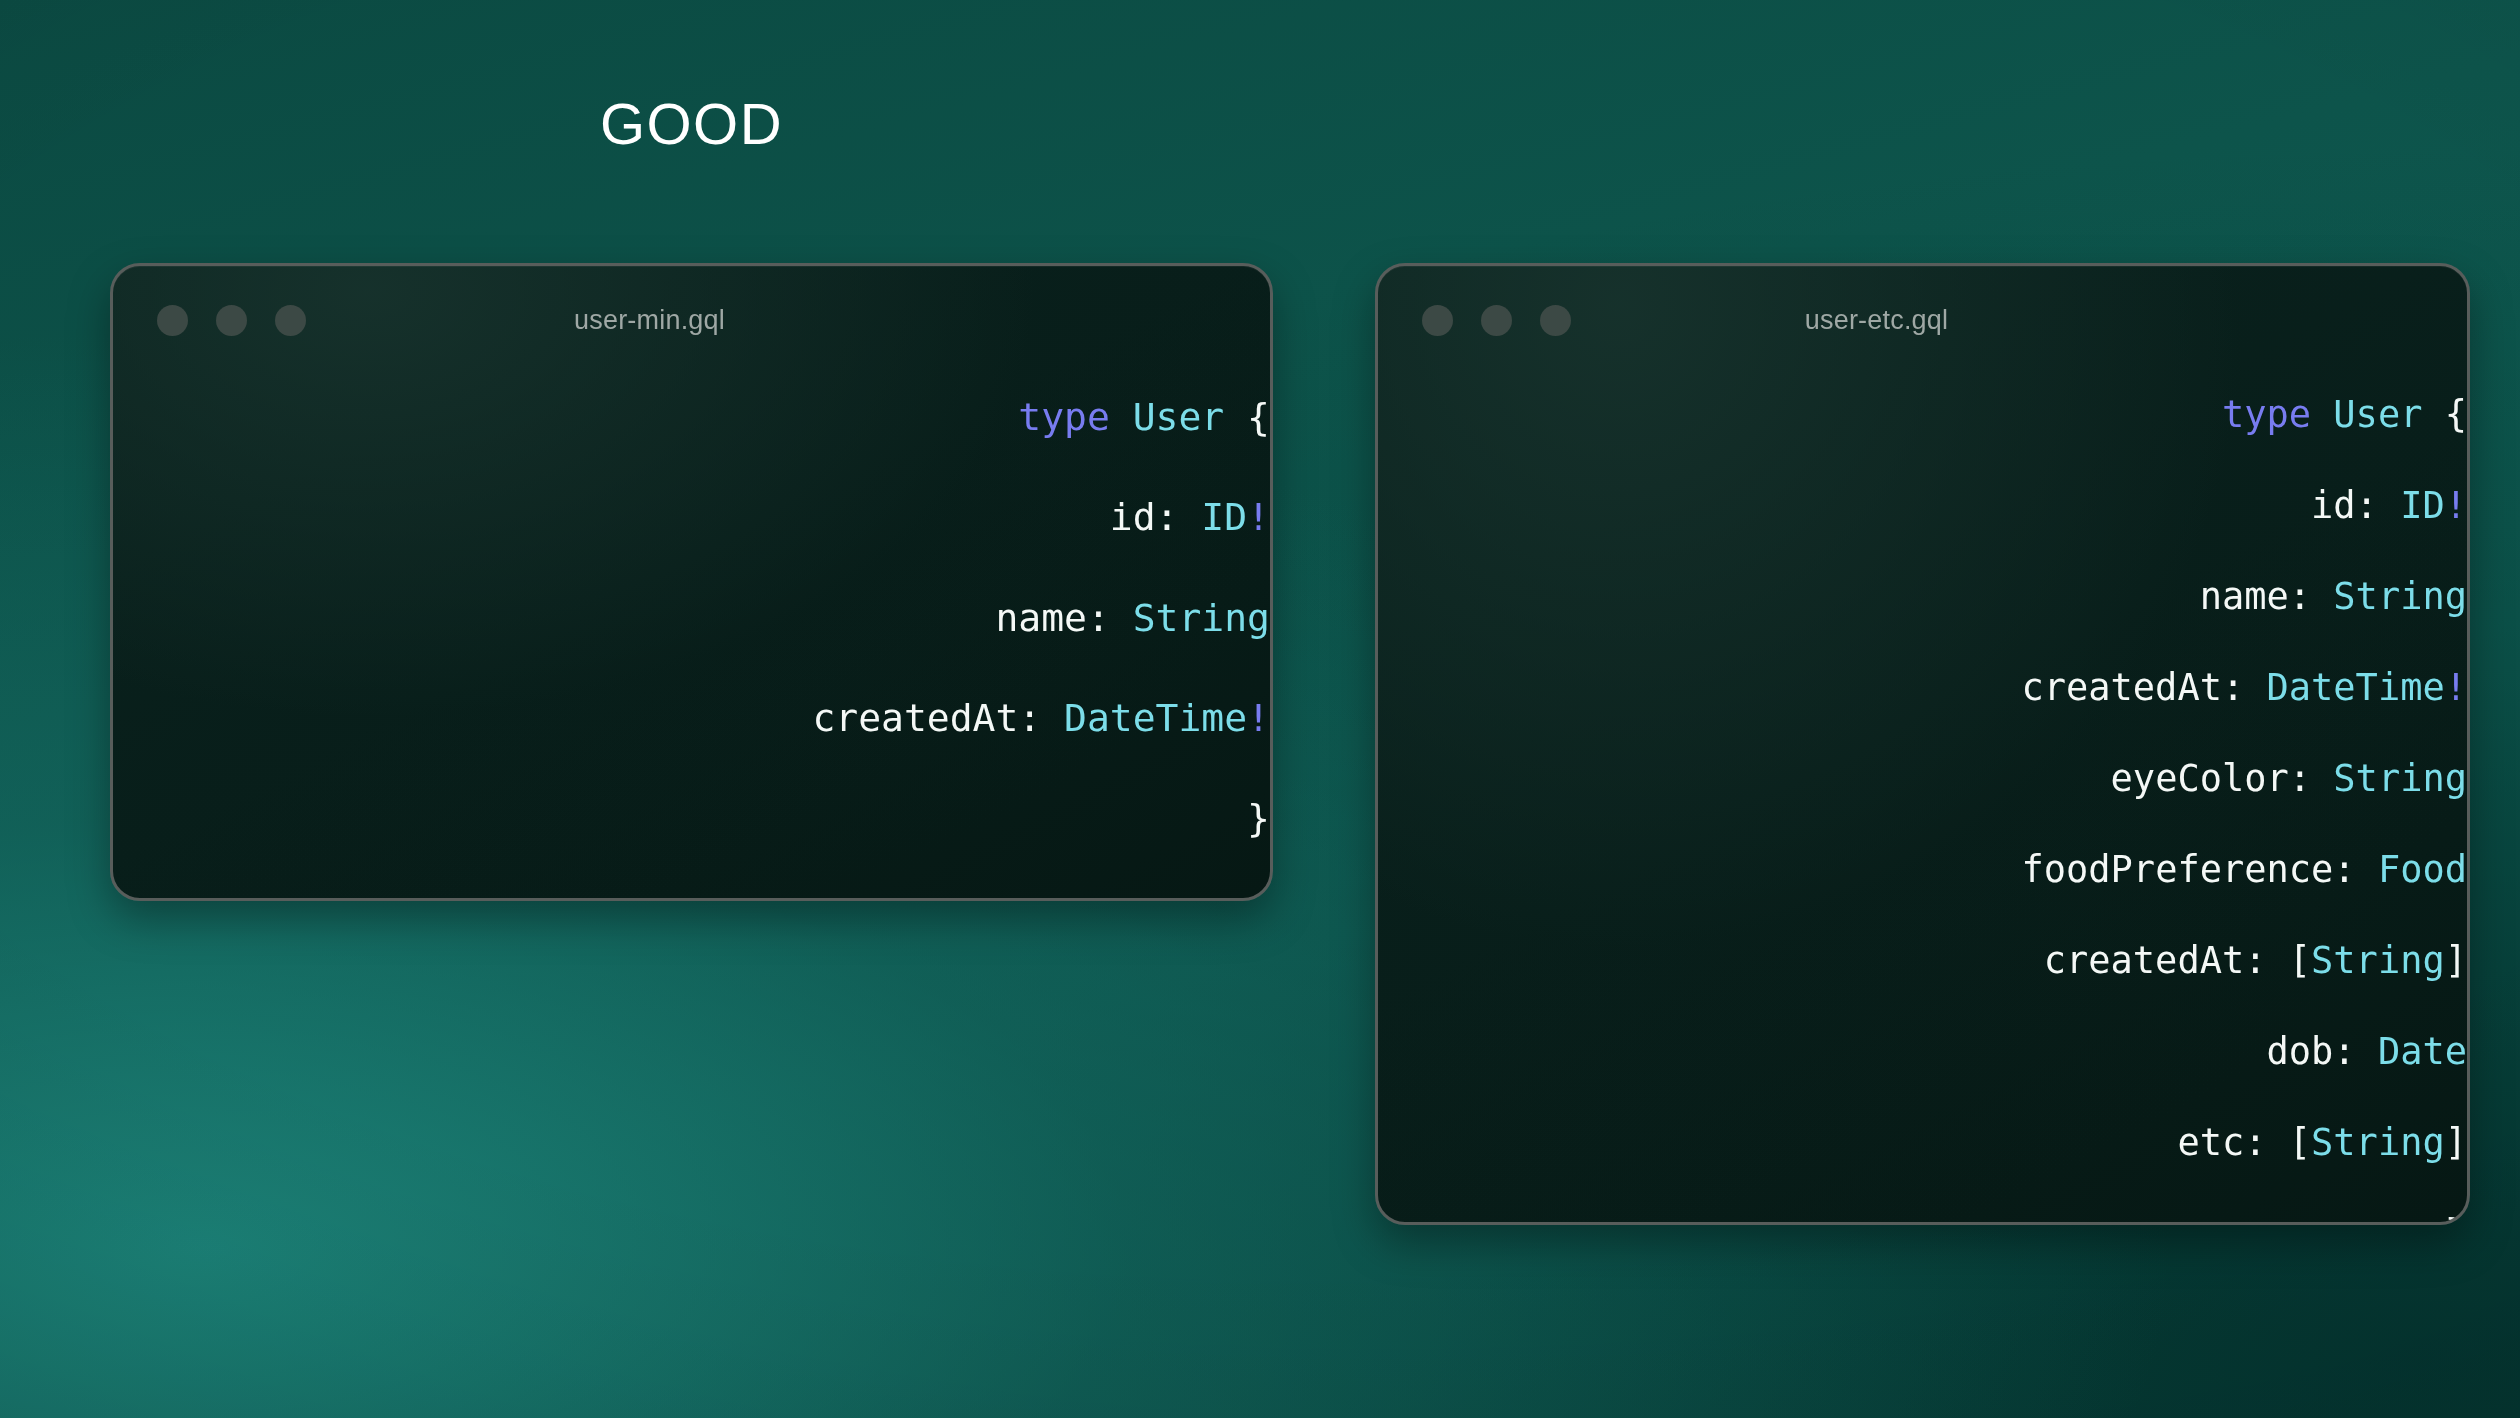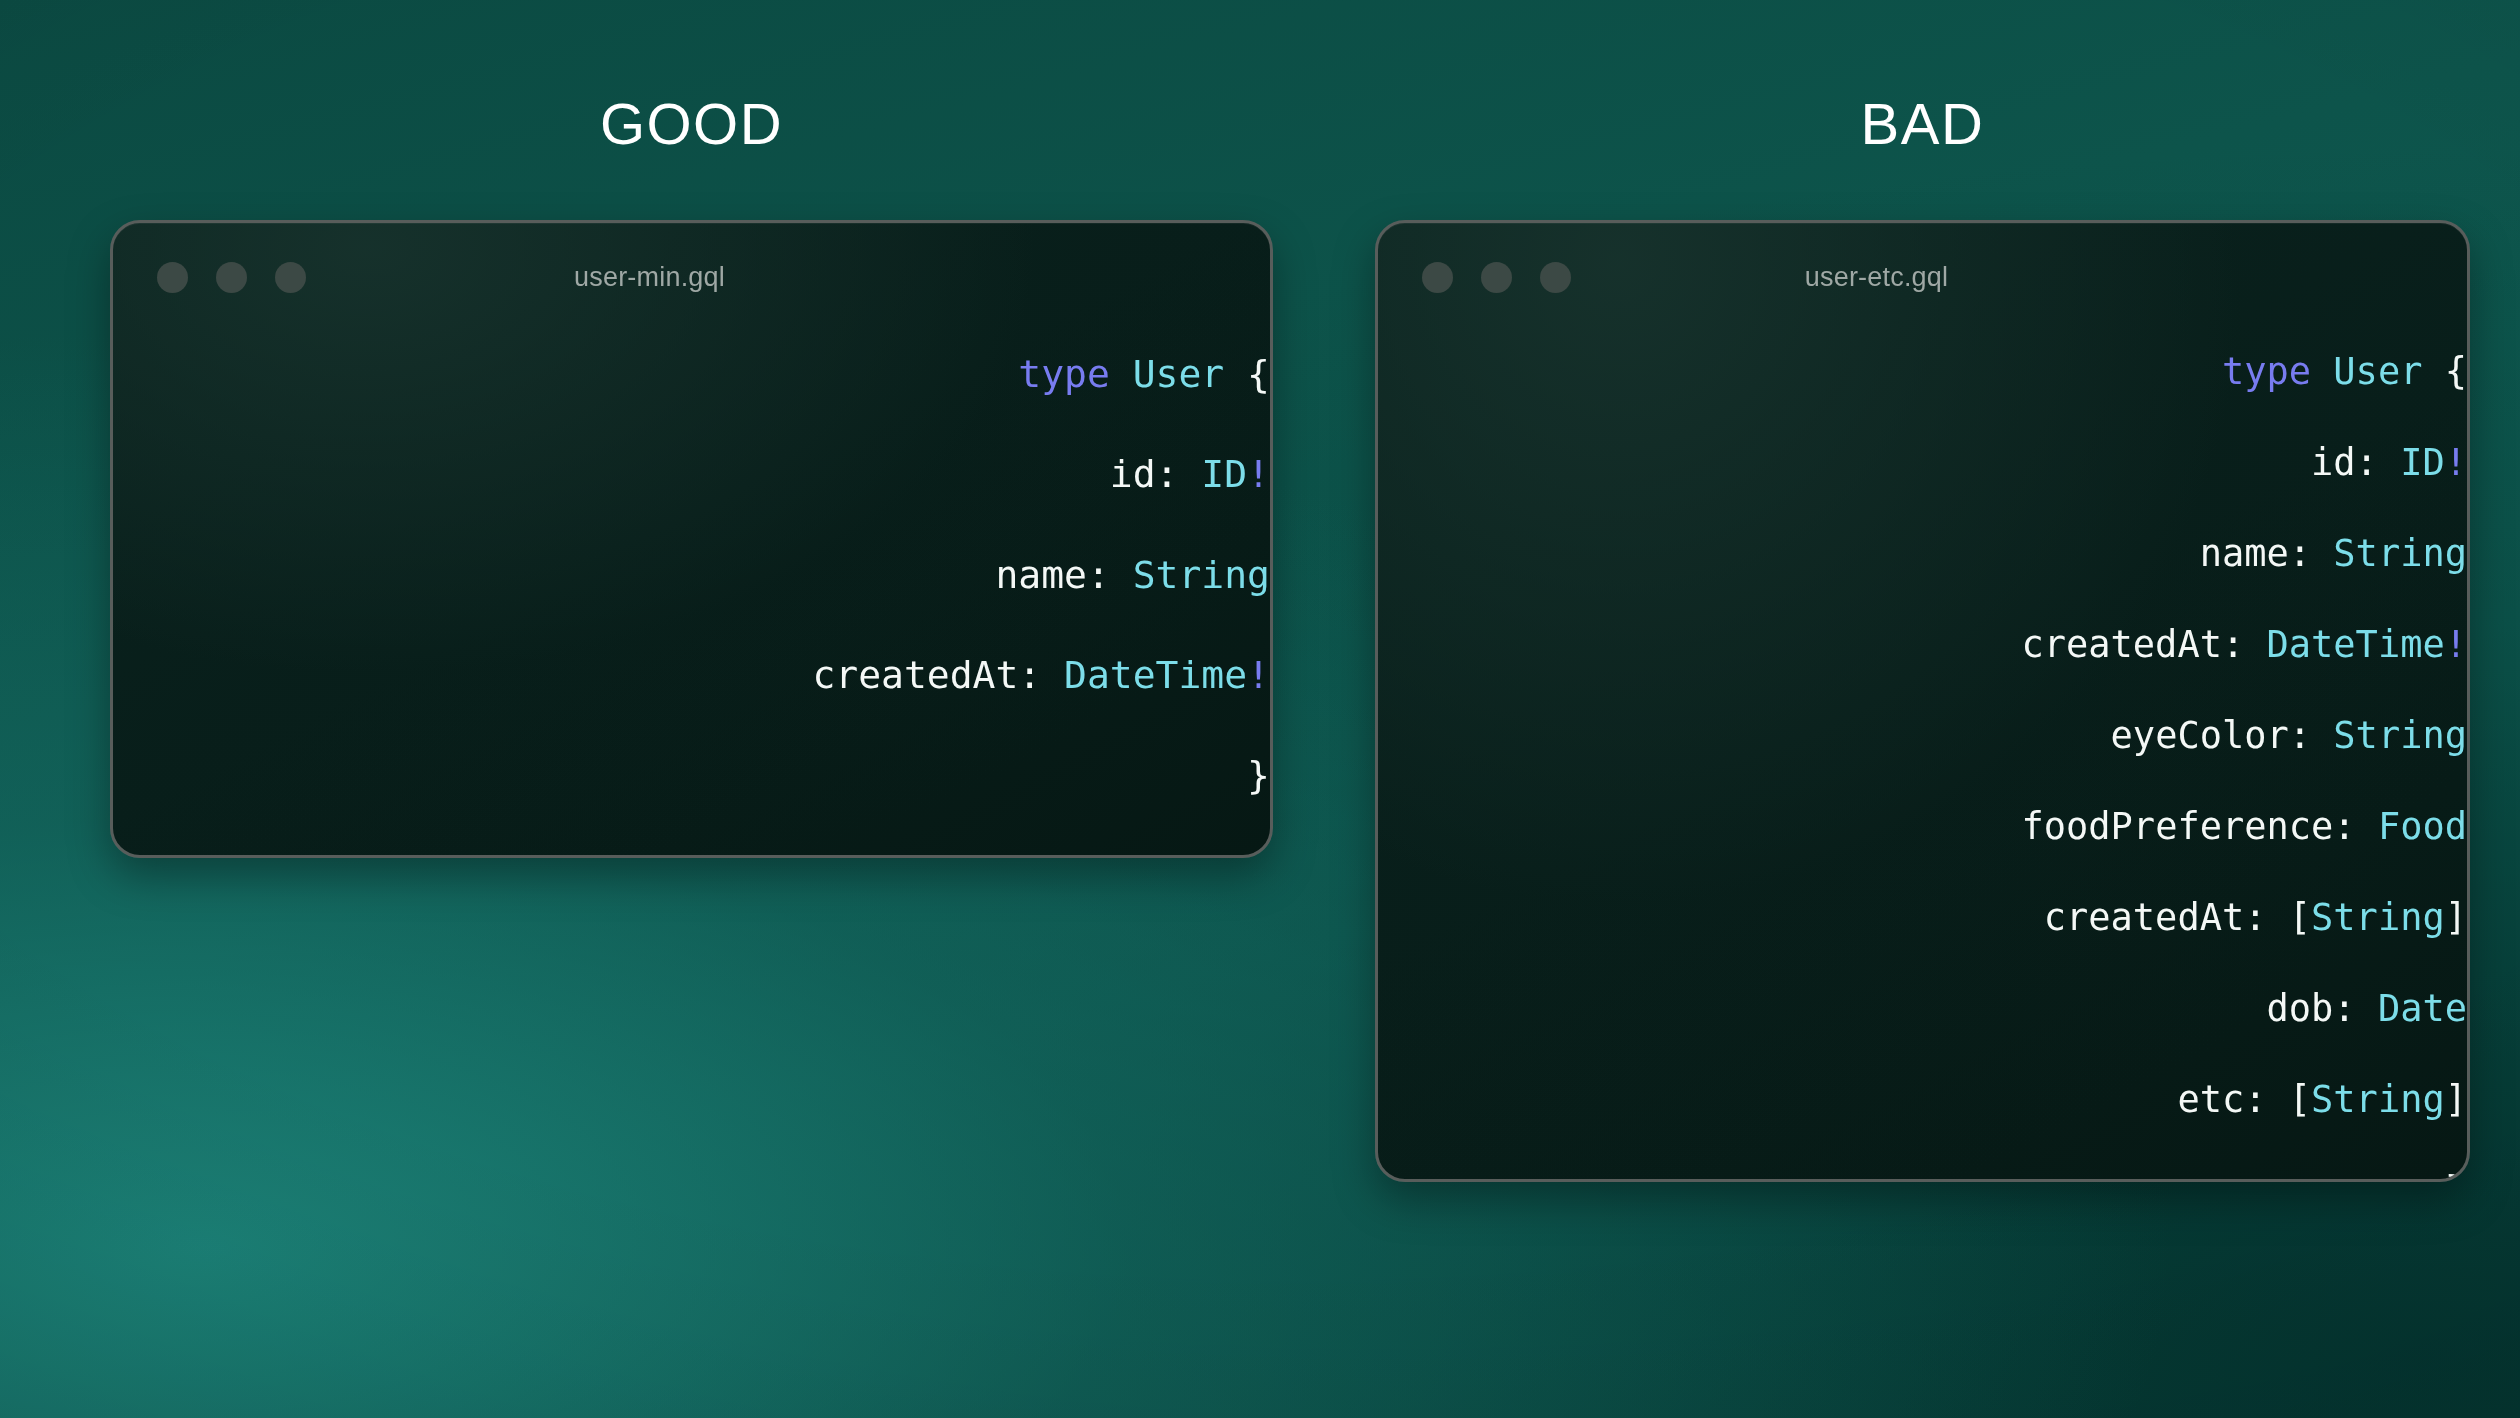--- a/index.html
+++ b/index.html
@@ -59,20 +59,21 @@
     border-radius: 30px;
     border: 3px solid #585d5b;
     background:
       radial-gradient(120% 140% at 22% 4%, rgba(24,52,46,0.85) 0%, rgba(9,31,27,0.25) 48%, rgba(6,24,21,0) 75%),
       linear-gradient(152deg, #0a221e 0%, #081e1a 48%, #061814 100%);
     box-shadow:
       0 18px 42px rgba(0,0,0,0.34),
       inset 0 1px 0 rgba(255,255,255,0.05);
     overflow: hidden;
     z-index: 2;
+    margin-top: 43px;
   }
   #card-good { left: 110px;  top: 220px; width: 1163px; height: 638px; }
   #card-bad  { left: 1375px; top: 220px; width: 1095px; height: 962px; }
 
   
   .titlebar {
     position: relative;
     height: 108px;
     display: flex;
     align-items: center;
@@ -118,21 +119,20 @@
   .tok-type  { color: #7cdde9; }   
   .tok-plain { color: #f4f8f6; }   
 </style>
 </head>
 <body>
 
 <div id="stage">
 
   <div class="heading" id="heading-good">GOOD</div>
 
-  <div class="heading" id="heading-bad">BAD</div>
 
   <div class="code-card" id="card-good">
 
     <div class="titlebar">
       <div class="dots">
         <span class="dot"></span>
         <span class="dot"></span>
         <span class="dot"></span>
       </div>
       <div class="window-title">user-min.gql</div>

